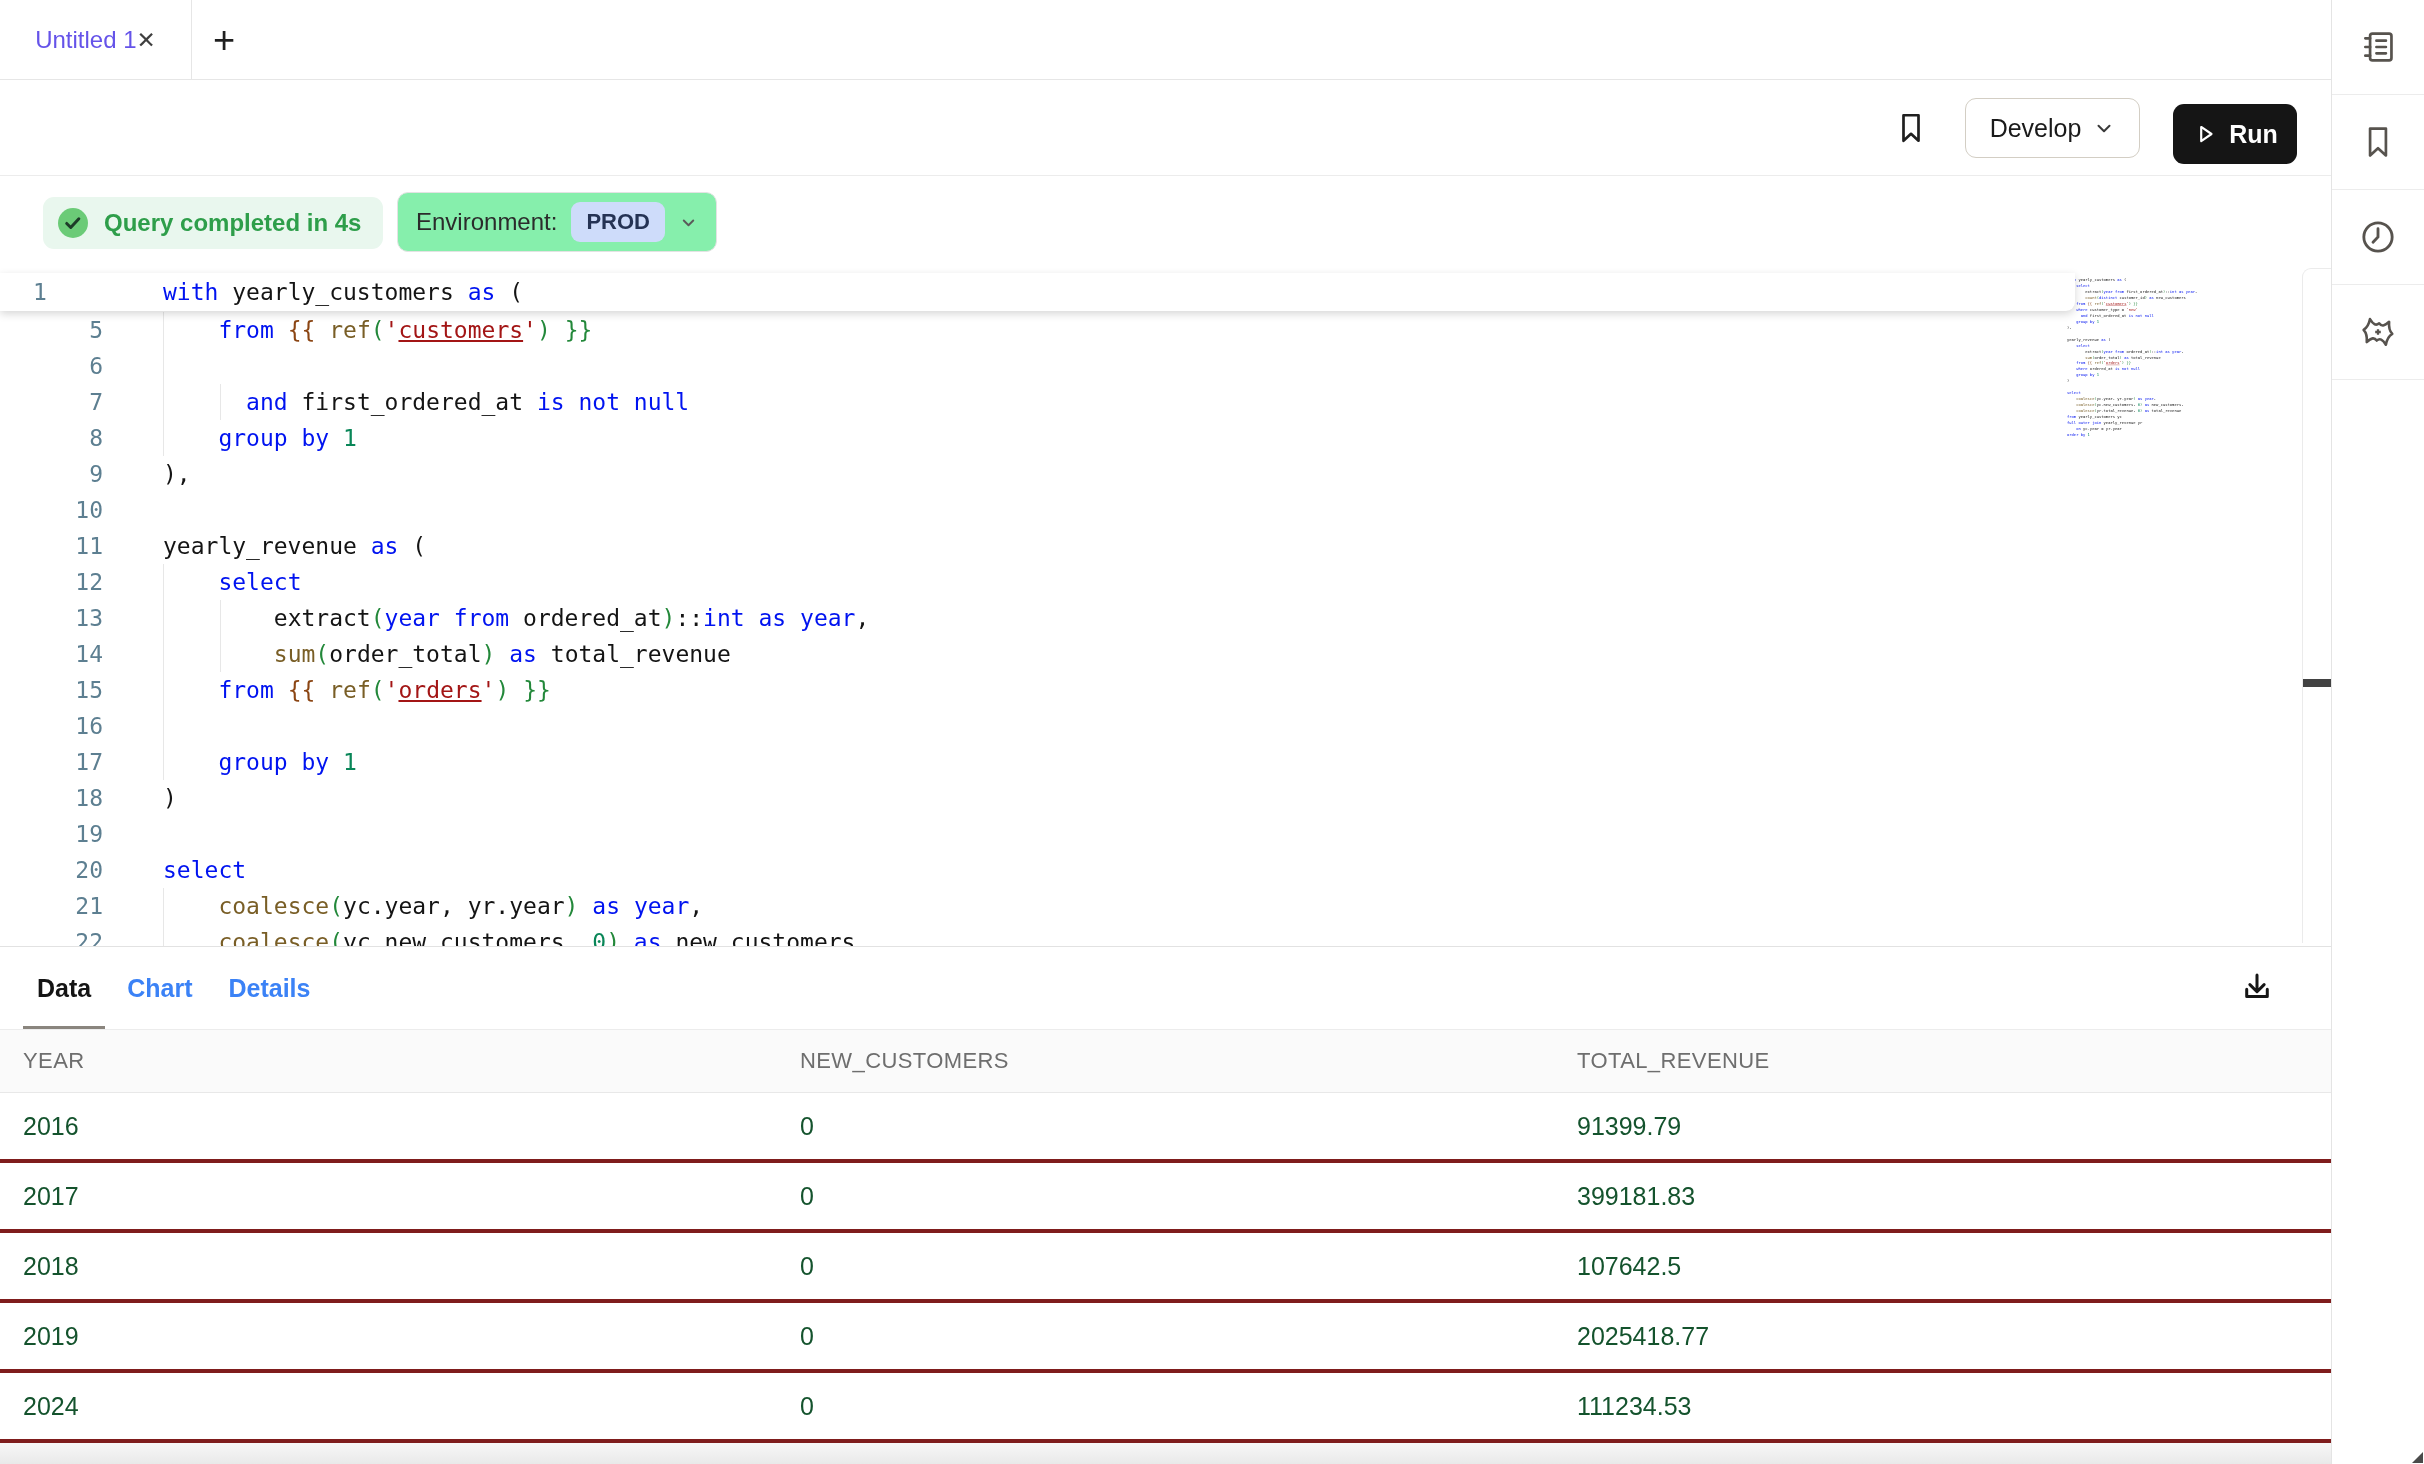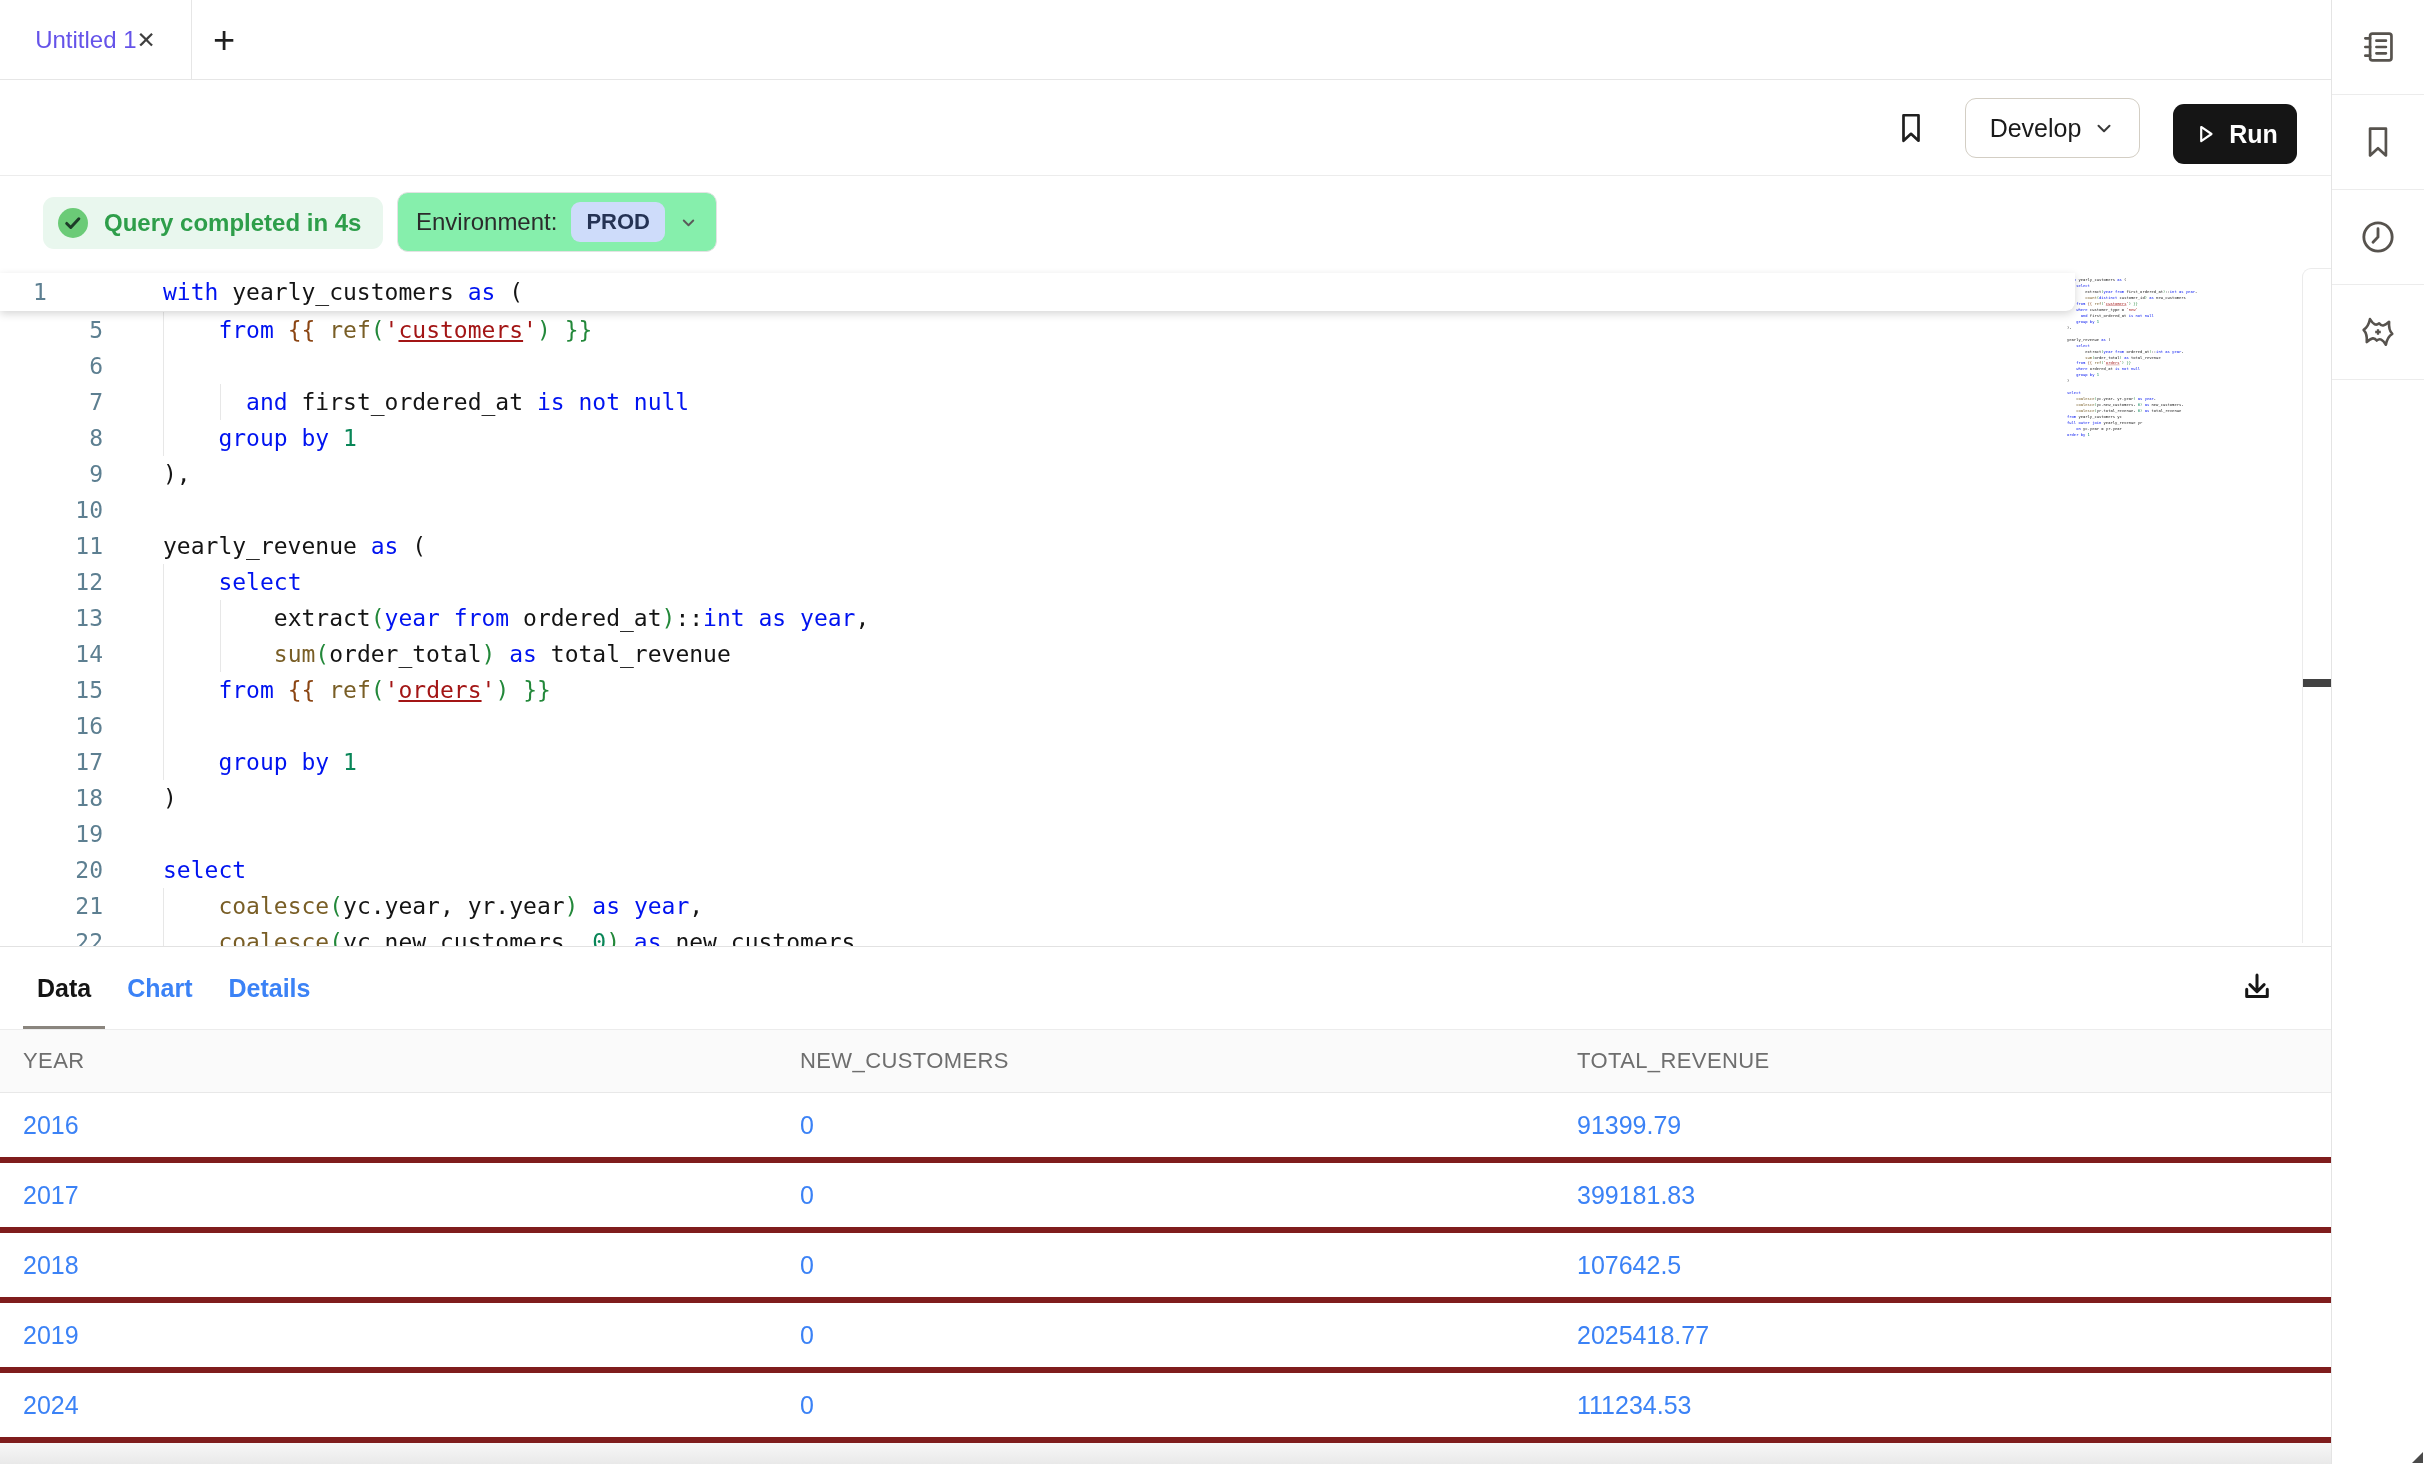--- a/index.html
+++ b/index.html
@@ -65,21 +65,21 @@
   .rtab { display:flex; align-items:center; padding:0 14px; font-size:25px; color:#3b82f6;
     position:relative; cursor:pointer;font-weight:bold; }
   .rtab.active { color:#141414; font-weight:700; }
   .rtab.active::after { content:""; position:absolute; left:0; right:0; bottom:0; height:3px; background:#8a857e; }
   .dl-btn { position:absolute; left:2233px; top:16px; width:48px; height:48px;
     display:flex; align-items:center; justify-content:center; cursor:pointer; }
   .thead { height:64px; background:#fafafa; border-top:1px solid #ececec; border-bottom:1px solid #e8e8e8;
     display:grid; grid-template-columns:777px 777px 1fr; align-items:center; }
   .thead div { padding-left:23px; color:#6e6e6e; font-size:22px; letter-spacing:0.4px; }
   .trow { height:70px; display:grid; grid-template-columns:777px 777px 1fr; align-items:center;
-    border-bottom:6px solid #7f1d1d; font-size:25px; color:#3b82f6; }
+    border-bottom:4px solid #7f1d1d; font-size:25px; color:#14532d; }
   .trow div { padding-left:23px; }
   .bstrip { height:21px; background:linear-gradient(180deg,#f7f7f7,#e9e9e9); }
 
   
   .rightbar { position:absolute; left:2331px; top:0; width:93px; height:1464px;
     border-left:1px solid #e4e4e4; background:#fff; }
   .rb-cell { height:95px; display:flex; align-items:center; justify-content:center;
     border-bottom:1px solid #ececec; cursor:pointer; }
   .corner-mark { position:absolute; right:1px; bottom:1px; width:0; height:0;
     border-left:11px solid transparent; border-bottom:11px solid #4a4a4a; }

